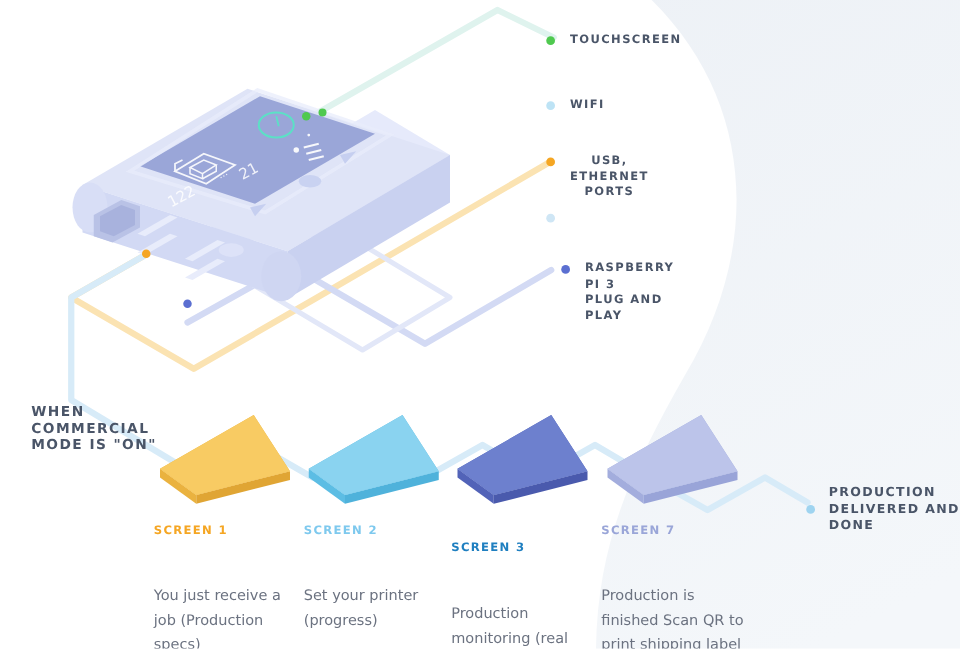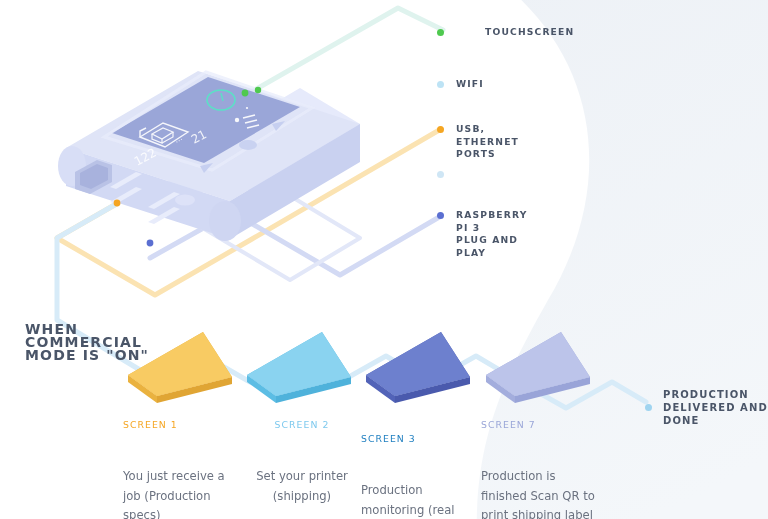--- a/index.html
+++ b/index.html
@@ -23,45 +23,45 @@
   .feature .flabel{
     margin-left:12px;
     font-size:9.2px;font-weight:bold;letter-spacing:1.15px;
     color:#4a5568;line-height:12.5px;white-space:pre-line;
     text-transform:uppercase;
   }
 
   
   #commercial-note{
     position:absolute;left:25px;top:323px;z-index:5;
-    font-size:14px;font-weight:bold;letter-spacing:1.15px;
+    font-size:11px;font-weight:bold;letter-spacing:1.15px;
     color:#4a5568;line-height:13px;white-space:pre-line;
   }
   
   #done-note{
     position:absolute;left:663px;top:388px;z-index:5;
     font-size:10px;font-weight:bold;letter-spacing:1.1px;
     color:#4a5568;line-height:13px;white-space:pre-line;
   }
   #done-dot{
     position:absolute;left:645px;top:404px;width:7px;height:7px;border-radius:50%;
     background:#9fd4f0;z-index:5;
   }
 
   
   .caption{position:absolute;z-index:5;width:118px;}
   .caption .ctitle{
-    font-size:9.3px;font-weight:normal;letter-spacing:1.05px;line-height:13px;
+    font-size:9.3px;font-weight:bold;letter-spacing:1.05px;line-height:13px;
     margin-bottom:9px;
   }
   .caption .cbody{
     font-size:11.6px;color:#6b7280;line-height:19.5px;font-weight:normal;margin-top:36px;
   }
   #cap1{left:123px;top:418px;}
-  #cap2{left:243px;top:418px;text-align:center;}
+  #cap2{left:243px;top:418px;}
   #cap3{left:361px;top:432px;}
   #cap4{left:481px;top:418px;}
 </style>
 </head>
 <body>
 
 <div id="stage">
 
   <svg id="bg-svg" viewBox="0 0 768 519">
     <defs>
@@ -184,36 +184,36 @@
       <g>
         <path d="M486 375 L 561 332 L 590 377 L 515 396 Z" fill="#a3addd"></path>
         <path d="M486 375 L 486 382 L 515 403 L 515 396 Z" fill="#a3addd"></path>
         <path d="M515 396 L 515 403 L 590 384 L 590 377 Z" fill="#99a4d8"></path>
         <path d="M486 375 L 561 332 L 590 377 L 515 396 Z" fill="#bcc4ea"></path>
       </g>
     </g>
   </svg>
 
   <div class="feature-list">
-    <div class="feature" style="top:0px;left:0;gap:29px;">
+    <div class="feature" style="top:0px;left:0;">
       <span class="dot" style="background:#4fc94f"></span>
       <span class="flabel">TOUCHSCREEN</span>
     </div>
     <div class="feature" style="top:52px;left:0;text-align:right;">
       <span class="dot" style="background:#bde3f5"></span>
       <span class="flabel">WIFI</span>
     </div>
-    <div class="feature" style="top:97px;left:0;">
+    <div class="feature" style="top:97px;left:0;text-align:center;">
       <span class="dot" style="background:#f5a623"></span>
       <span class="flabel">USB, ETHERNET PORTS</span>
     </div>
     <div class="feature" style="top:142px;left:0;">
       <span class="dot" style="background:#cfe6f5"></span>
     </div>
-    <div class="feature" style="top:183px;left:0;">
+    <div class="feature" style="top:183px;left:12px;">
       <span class="dot" style="background:#5b6fd1"></span>
       <span class="flabel">RASPBERRY PI 3
 PLUG AND PLAY</span>
     </div>
   </div>
 
   <div id="commercial-note">WHEN
 COMMERCIAL
 MODE IS "ON"</div>
 
@@ -221,21 +221,21 @@
   <div id="done-note">PRODUCTION
 DELIVERED AND
 DONE</div>
 
   <div class="caption" id="cap1">
     <div class="ctitle" style="color:#f5a623">SCREEN 1</div>
     <div class="cbody">You just receive a job (Production specs)</div>
   </div>
   <div class="caption" id="cap2">
     <div class="ctitle" style="color:#7ec9ee">SCREEN 2</div>
-    <div class="cbody">Set your printer (shipping)</div>
+    <div class="cbody">Set your printer (progress)</div>
   </div>
   <div class="caption" id="cap3">
     <div class="ctitle" style="color:#1f7fc0">SCREEN 3</div>
     <div class="cbody">Production monitoring (real your progress</div>
   </div>
   <div class="caption" id="cap4">
     <div class="ctitle" style="color:#9aa6d8">SCREEN 7</div>
     <div class="cbody">Production is finished Scan QR to print shipping label</div>
   </div>
 

